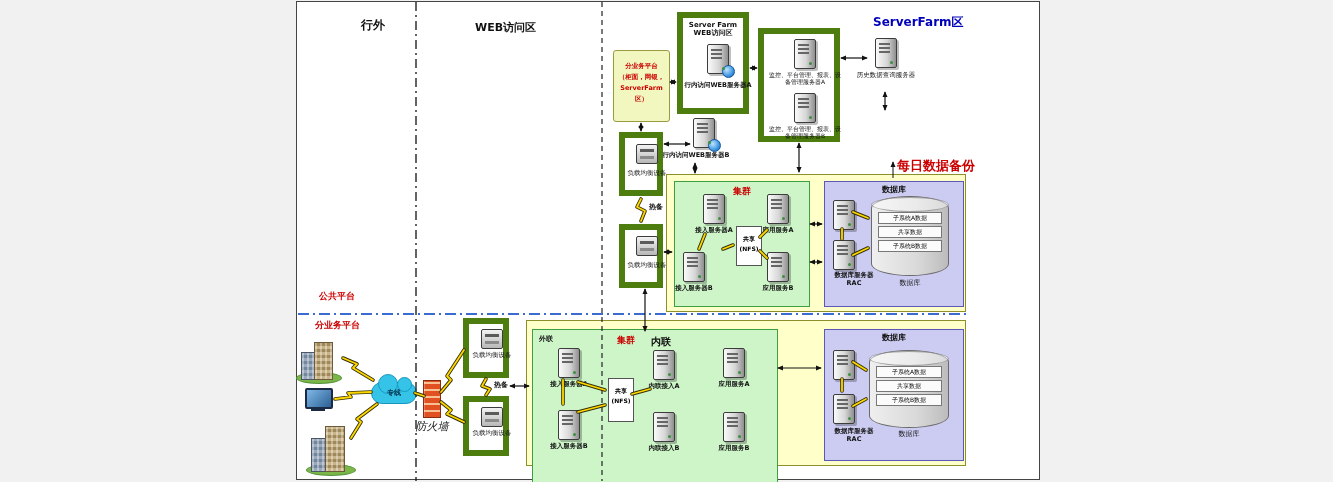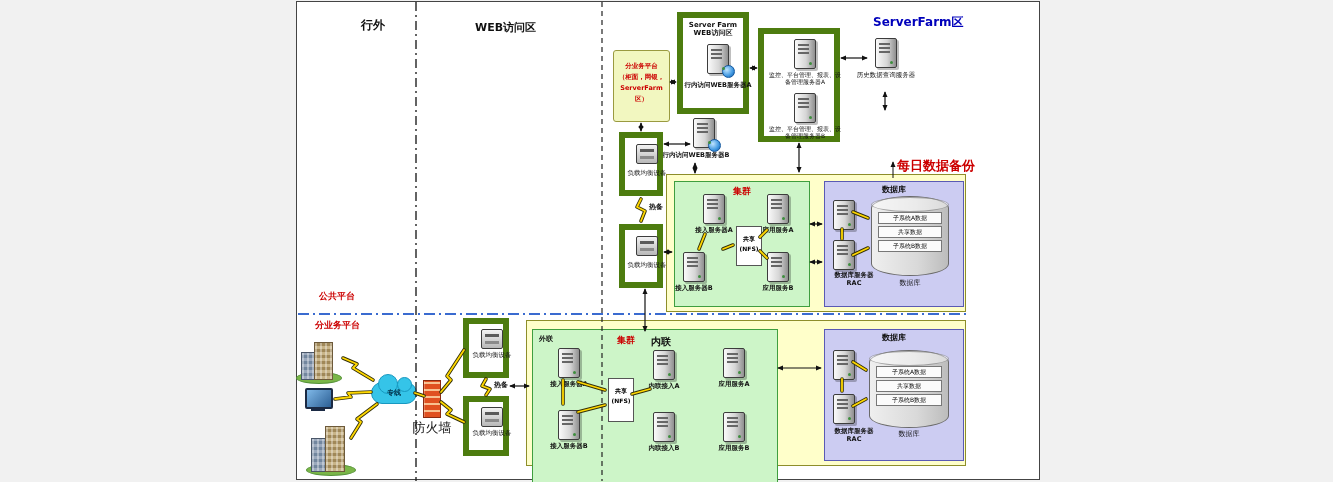--- a/index.html
+++ b/index.html
@@ -211,21 +211,21 @@
         <span class="ground"></span>
       </div>
   <div class="pc" style="left:8px;top:386px;"></div>
   <div class="bldg b2" style="left:14px;top:418px;">
         <span class="ground"></span>
       </div>
   <div class="cloud" style="left:74px;top:380px;">
     <span class="cloudlbl">专线</span>
   </div>
   <div class="firewall" style="left:126px;top:378px;"></div>
-  <div class="lbl c" style="left:114px;top:418px;width:42px;font-size:13px;">防火墙</div>
+  <div class="lbl c" style="left:114px;top:418px;width:42px;font-size:11px;font-style:italic;">防火墙</div>
 
   <svg class="overlay" width="744" height="479" viewBox="0 0 744 479">
     <defs>
       <marker id="ah" viewBox="0 0 8 8" markerWidth="7" markerHeight="7" refX="6" refY="3" orient="auto-start-reverse" markerUnits="userSpaceOnUse">
         <path d="M0,0 L7,3 L0,6 Z" fill="#111"></path>
       </marker>
       <path id="bz1" d="M46,356 L60,362 56,366 76,378"></path>
       <path id="bz2" d="M38,397 L54,395 51,391 74,390"></path>
       <path id="bz3" d="M54,436 L64,420 60,417 80,402"></path>
       <path id="bz4" d="M118,391 L127,394"></path>

